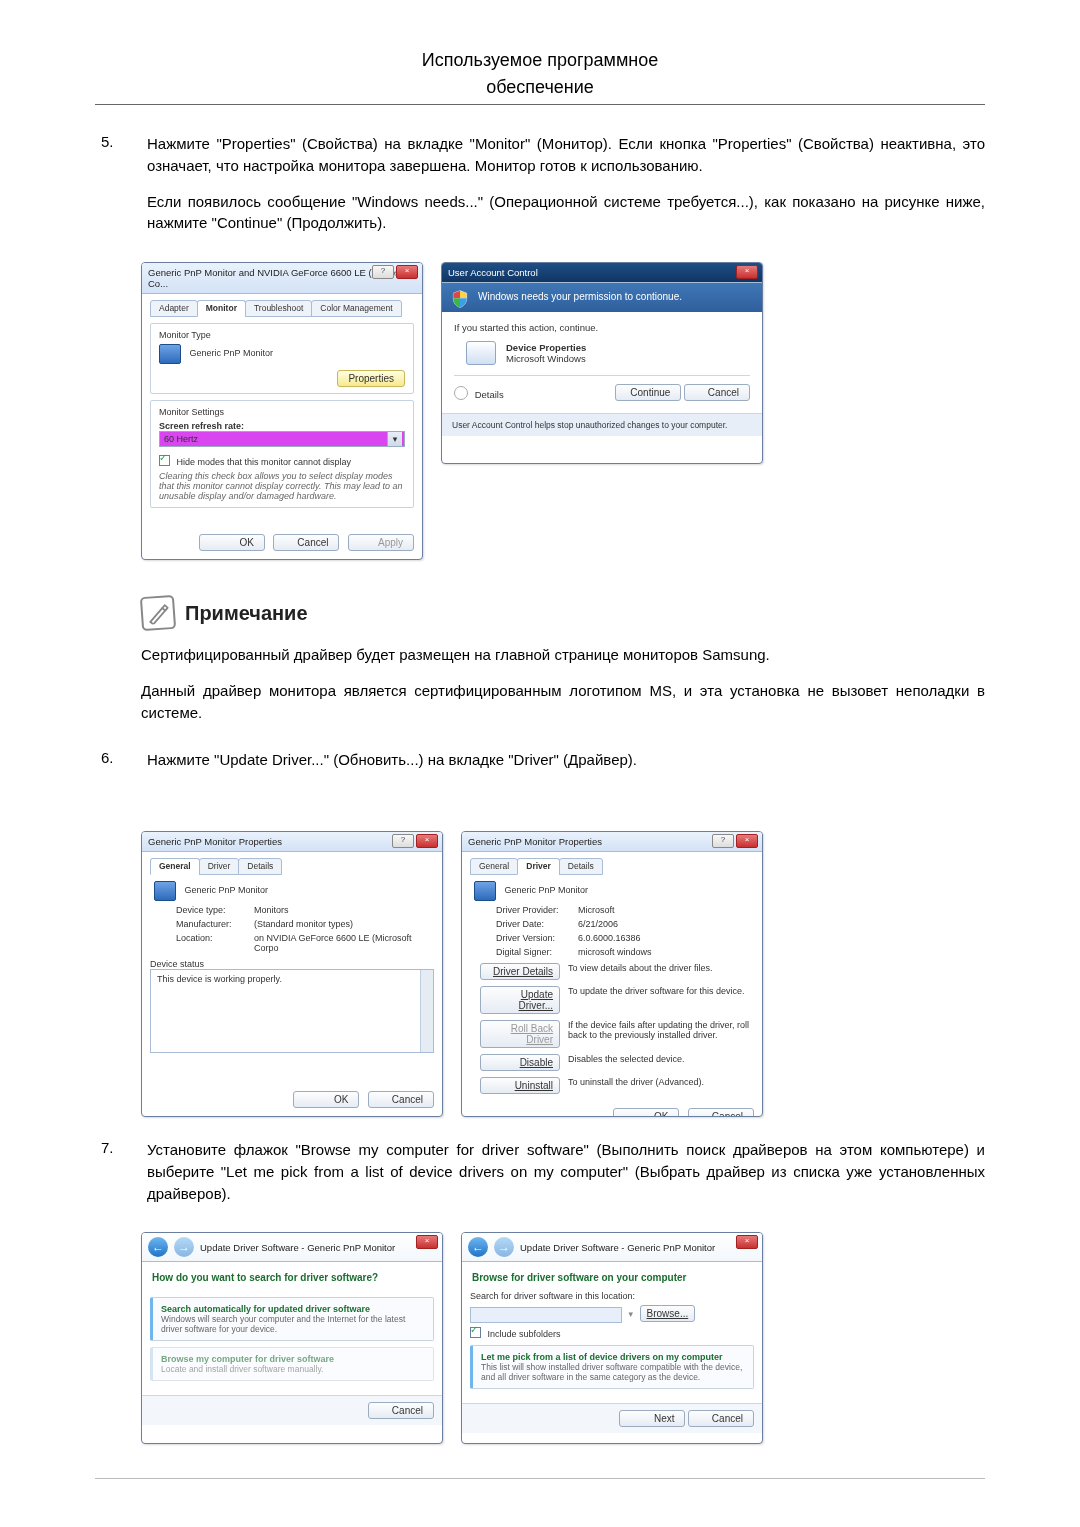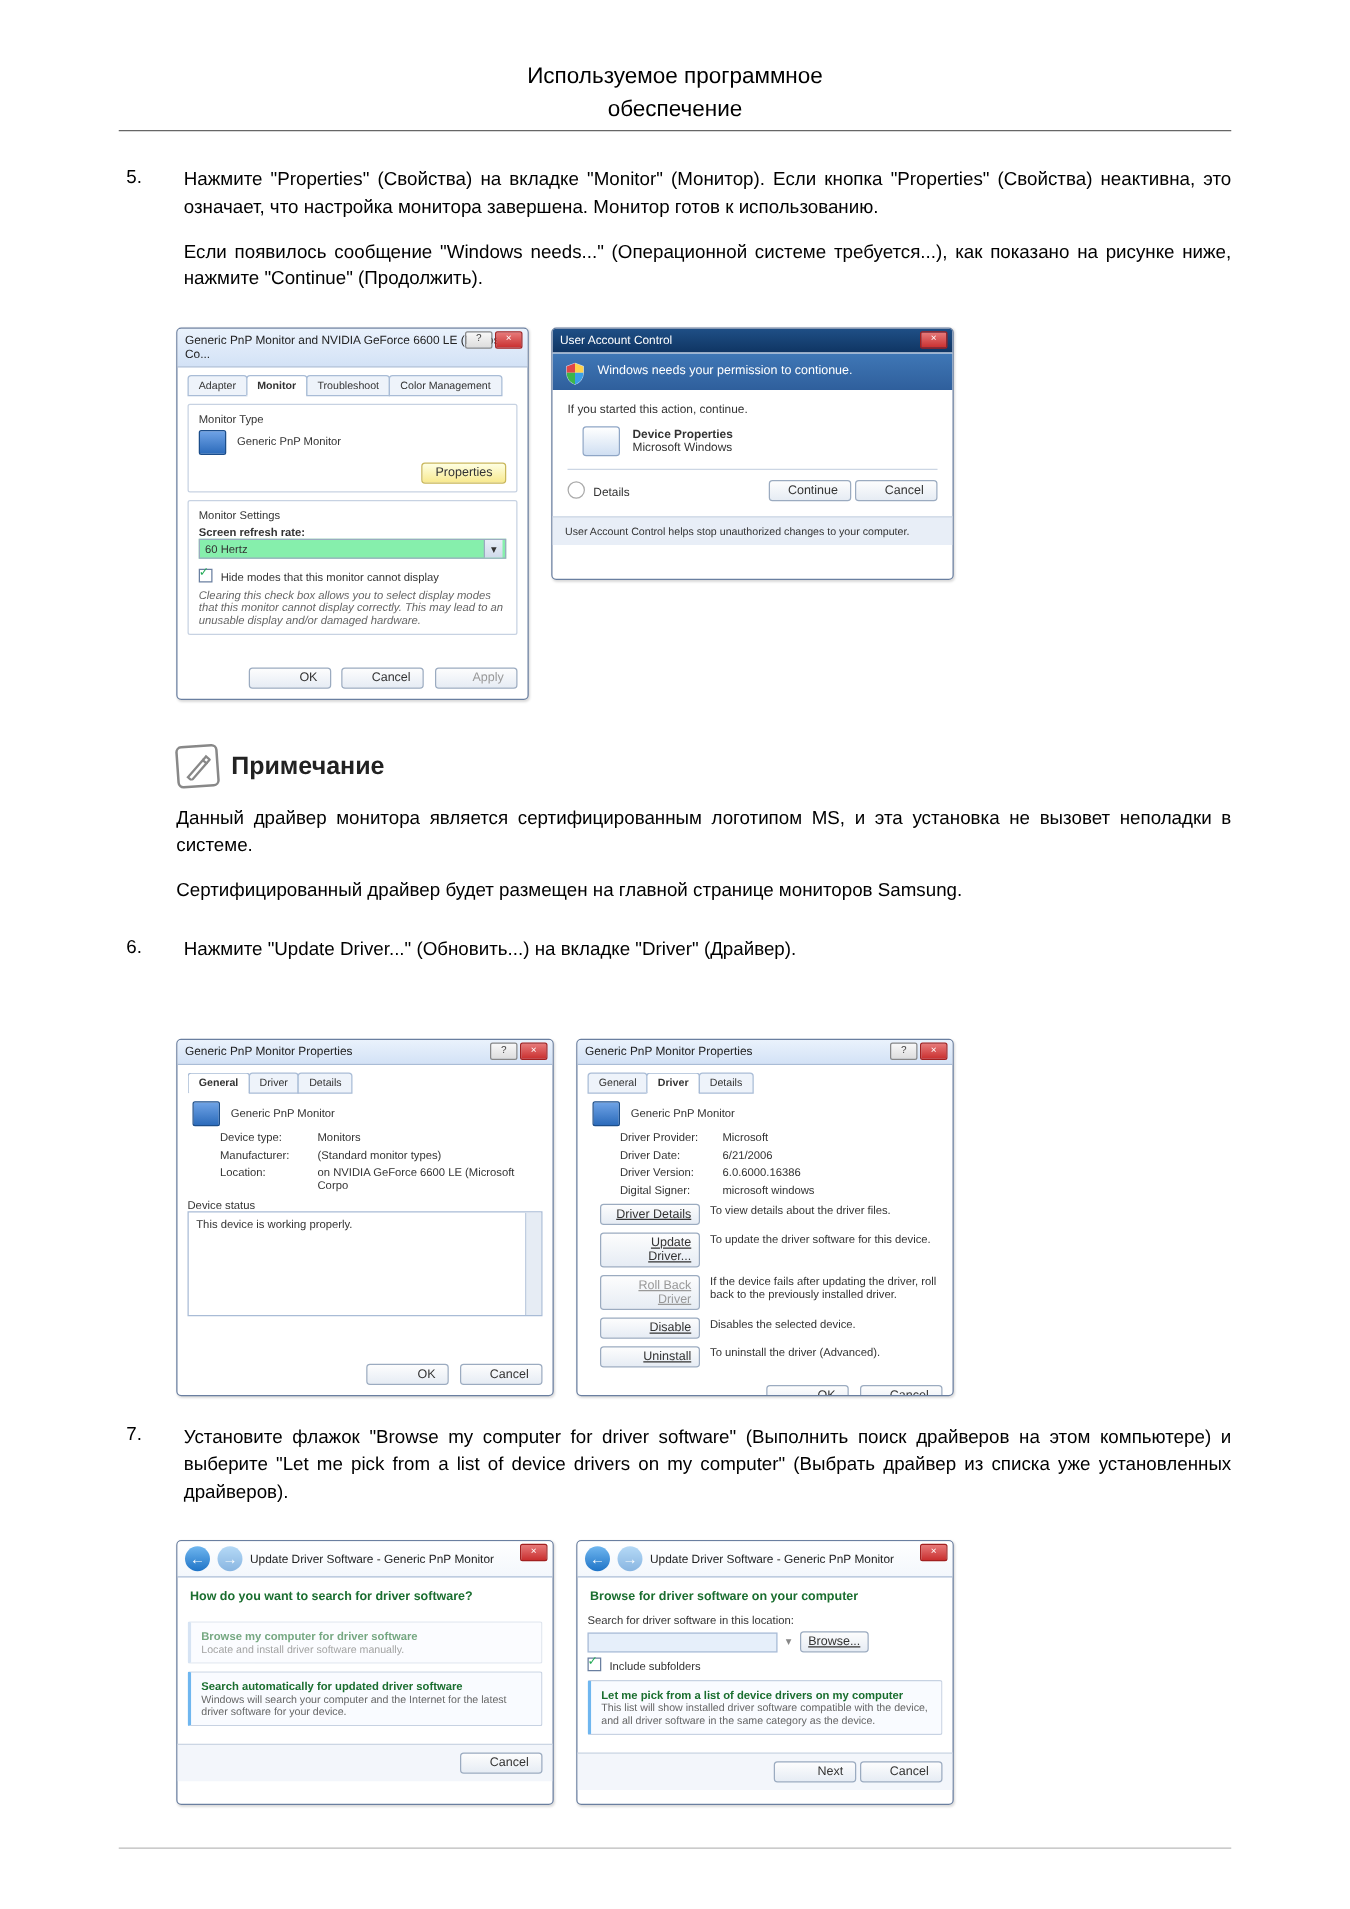--- a/index.html
+++ b/index.html
@@ -113,21 +113,21 @@
     border-radius: 3px;
     background: linear-gradient(#fdfdfd,#e6ecf4);
     padding: 2px 10px;
     font-size: 10px;
     text-align: right;
     min-width: 44px;
   }
   .btn.dim { color: #999; }
   .btn.sm { min-width: 36px; padding: 2px 6px; text-decoration: underline; }
   .select {
-    border: 1px solid #9babc0; height: 14px; background: #86efac;
+    border: 1px solid #9babc0; height: 14px; background: #d946ef;
     position: relative; font-size: 9px; line-height: 14px; padding-left: 4px;
   }
   .select::after {
     content: "▾"; position: absolute; right: 2px; top: 0; width: 14px; text-align: center;
     background: linear-gradient(#e8eef7,#cfdaea); border-left: 1px solid #9babc0;
   }
   .chk { display: inline-block; width: 9px; height: 9px; border: 1px solid #6a7fa0; background: #fff; vertical-align: -1px; margin-right: 4px; position: relative; }
   .chk.checked::after { content: "✓"; position: absolute; left: -1px; top: -4px; font-size: 10px; color: #2a5; }
   .monoico {
     width: 20px; height: 18px; background: linear-gradient(#6fa3e6,#2c6bbb);
@@ -315,22 +315,22 @@
   <div class="note">
     <div class="note-head">
       <span class="icon">
         <svg width="22" height="22" viewBox="0 0 24 24">
             <path fill="none" stroke="#888" stroke-width="2" d="M3 21 L17 7 L20 10 L6 24 Z"></path>
             <path fill="none" stroke="#888" stroke-width="2" d="M17 7 L20 4 L23 7 L20 10"></path>
           </svg>
       </span>
       <span>Примечание</span>
     </div>
+    <p>Сертифицированный драйвер будет размещен на главной странице мониторов Samsung.</p>
     <p>Данный драйвер монитора является сертифицированным логотипом MS, и эта установка не вызовет неполадки в системе.</p>
-    <p>Сертифицированный драйвер будет размещен на главной странице мониторов Samsung.</p>
   </div>
 
   <div class="step">
     <div class="step-num">6.</div>
     <div class="step-body">
       <p>Нажмите "Update Driver..." (Обновить...) на вкладке "Driver" (Драйвер).</p>
     </div>
   </div>
 
   <div class="figrow">
@@ -436,27 +436,27 @@
           <span class="navarrow">←</span>
           <span style="opacity:.5;" class="navarrow">→</span>
           <span>Update Driver Software - Generic PnP Monitor</span>
         </div>
         <span class="wctl">
             <span class="wbtn close">×</span>
           </span>
       </div>
       <div class="body">
         <div class="q">How do you want to search for driver software?</div>
+        <div class="opt">
+          <div class="t">Search automatically for updated driver software</div>
+          <div class="s">Windows will search your computer and the Internet for the latest driver software for your device.</div>
+        </div>
         <div class="opt dim">
           <div class="t">Browse my computer for driver software</div>
           <div class="s">Locate and install driver software manually.</div>
-        </div>
-        <div class="opt">
-          <div class="t">Search automatically for updated driver software</div>
-          <div class="s">Windows will search your computer and the Internet for the latest driver software for your device.</div>
         </div>
       </div>
       <div class="foot">
         <span class="btn">Cancel</span>
       </div>
     </div>
 
     <div class="winbox wiz">
       <div class="title">
         <div class="crumb">

